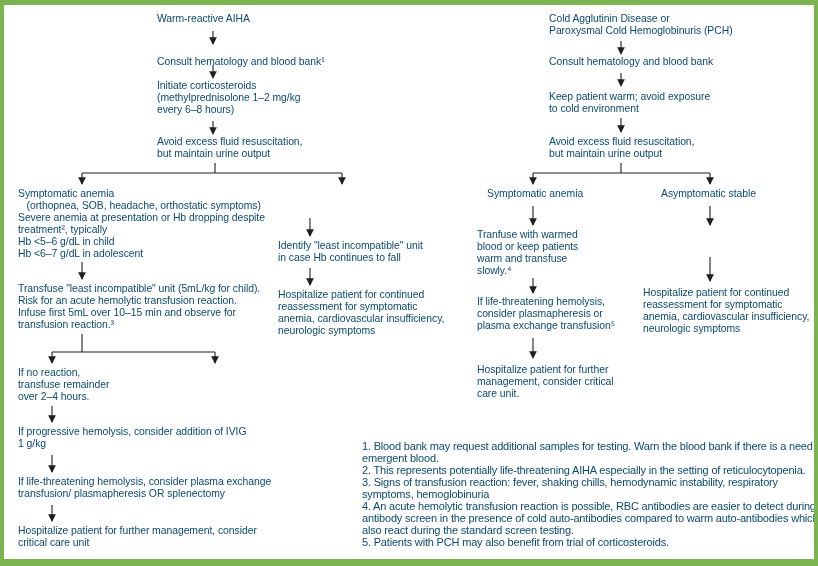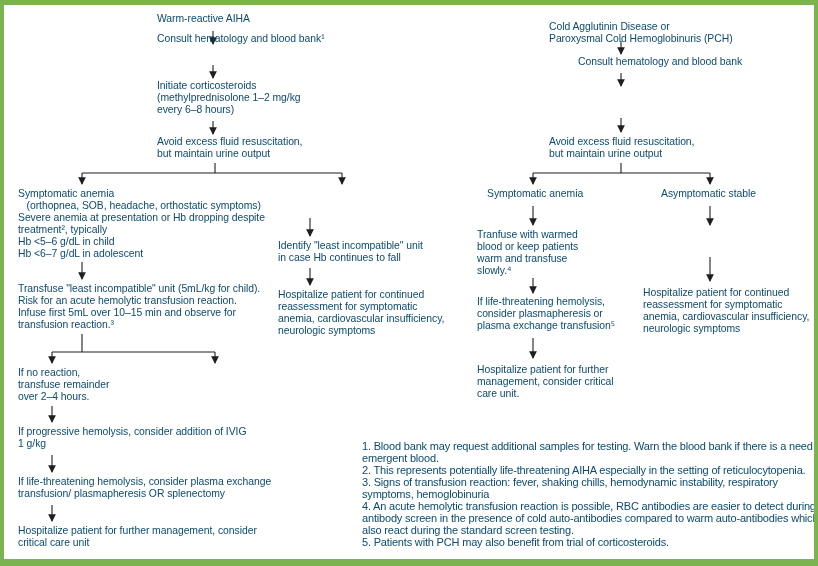--- a/index.html
+++ b/index.html
@@ -79,21 +79,21 @@
       <line class="ln" x1="710" y1="173" x2="710" y2="184" marker-end="url(#ah)"></line>
       <line class="ln" x1="533" y1="206" x2="533" y2="225" marker-end="url(#ah)"></line>
       <line class="ln" x1="533" y1="278" x2="533" y2="293" marker-end="url(#ah)"></line>
       <line class="ln" x1="533" y1="338" x2="533" y2="358" marker-end="url(#ah)"></line>
       <line class="ln" x1="710" y1="206" x2="710" y2="225" marker-end="url(#ah)"></line>
       <line class="ln" x1="710" y1="257" x2="710" y2="281" marker-end="url(#ah)"></line>
     </g>
   </svg>
 
   <div class="node" style="left:157px;top:13px">Warm-reactive AIHA</div>
-  <div class="node" style="left:157px;top:33px">Consult hematology and blood bank¹</div>
+  <div class="node" style="left:157px;top:56px">Consult hematology and blood bank¹</div>
   <div class="node" style="left:157px;top:80px">Initiate corticosteroids
 (methylprednisolone 1–2 mg/kg
 every 6–8 hours)</div>
   <div class="node" style="left:157px;top:136px">Avoid excess fluid resuscitation,
 but maintain urine output</div>
   <div class="node" style="left:18px;top:188px">Symptomatic anemia
    (orthopnea, SOB, headache, orthostatic symptoms)
 Severe anemia at presentation or Hb dropping despite
 treatment², typically
 Hb &lt;5–6 g/dL in child
@@ -111,23 +111,25 @@
 critical care unit</div>
   <div class="node" style="left:18px;top:476px">If life-threatening hemolysis, consider plasma exchange
 transfusion/ plasmapheresis OR splenectomy</div>
   <div class="node" style="left:278px;top:240px">Identify "least incompatible" unit
 in case Hb continues to fall</div>
   <div class="node" style="left:278px;top:289px">Hospitalize patient for continued
 reassessment for symptomatic
 anemia, cardiovascular insufficiency,
 neurologic symptoms</div>
 
-  <div class="node" style="left:549px;top:21px">Cold Agglutinin Disease or
+  <div class="node" style="left:549px;top:13px">Cold Agglutinin Disease or
 Paroxysmal Cold Hemoglobinuris (PCH)</div>
-  <div class="node" style="left:578px;top:56px">Consult hematology and blood bank</div>
+  <div class="node" style="left:549px;top:56px">Consult hematology and blood bank</div>
+  <div class="node" style="left:549px;top:91px">Keep patient warm; avoid exposure
+to cold environment</div>
   <div class="node" style="left:549px;top:136px">Avoid excess fluid resuscitation,
 but maintain urine output</div>
   <div class="node" style="left:487px;top:188px">Symptomatic anemia</div>
   <div class="node" style="left:477px;top:229px">Tranfuse with warmed
 blood or keep patients
 warm and transfuse
 slowly.⁴</div>
   <div class="node" style="left:477px;top:296px">If life-threatening hemolysis,
 consider plasmapheresis or
 plasma exchange transfusion⁵</div>

